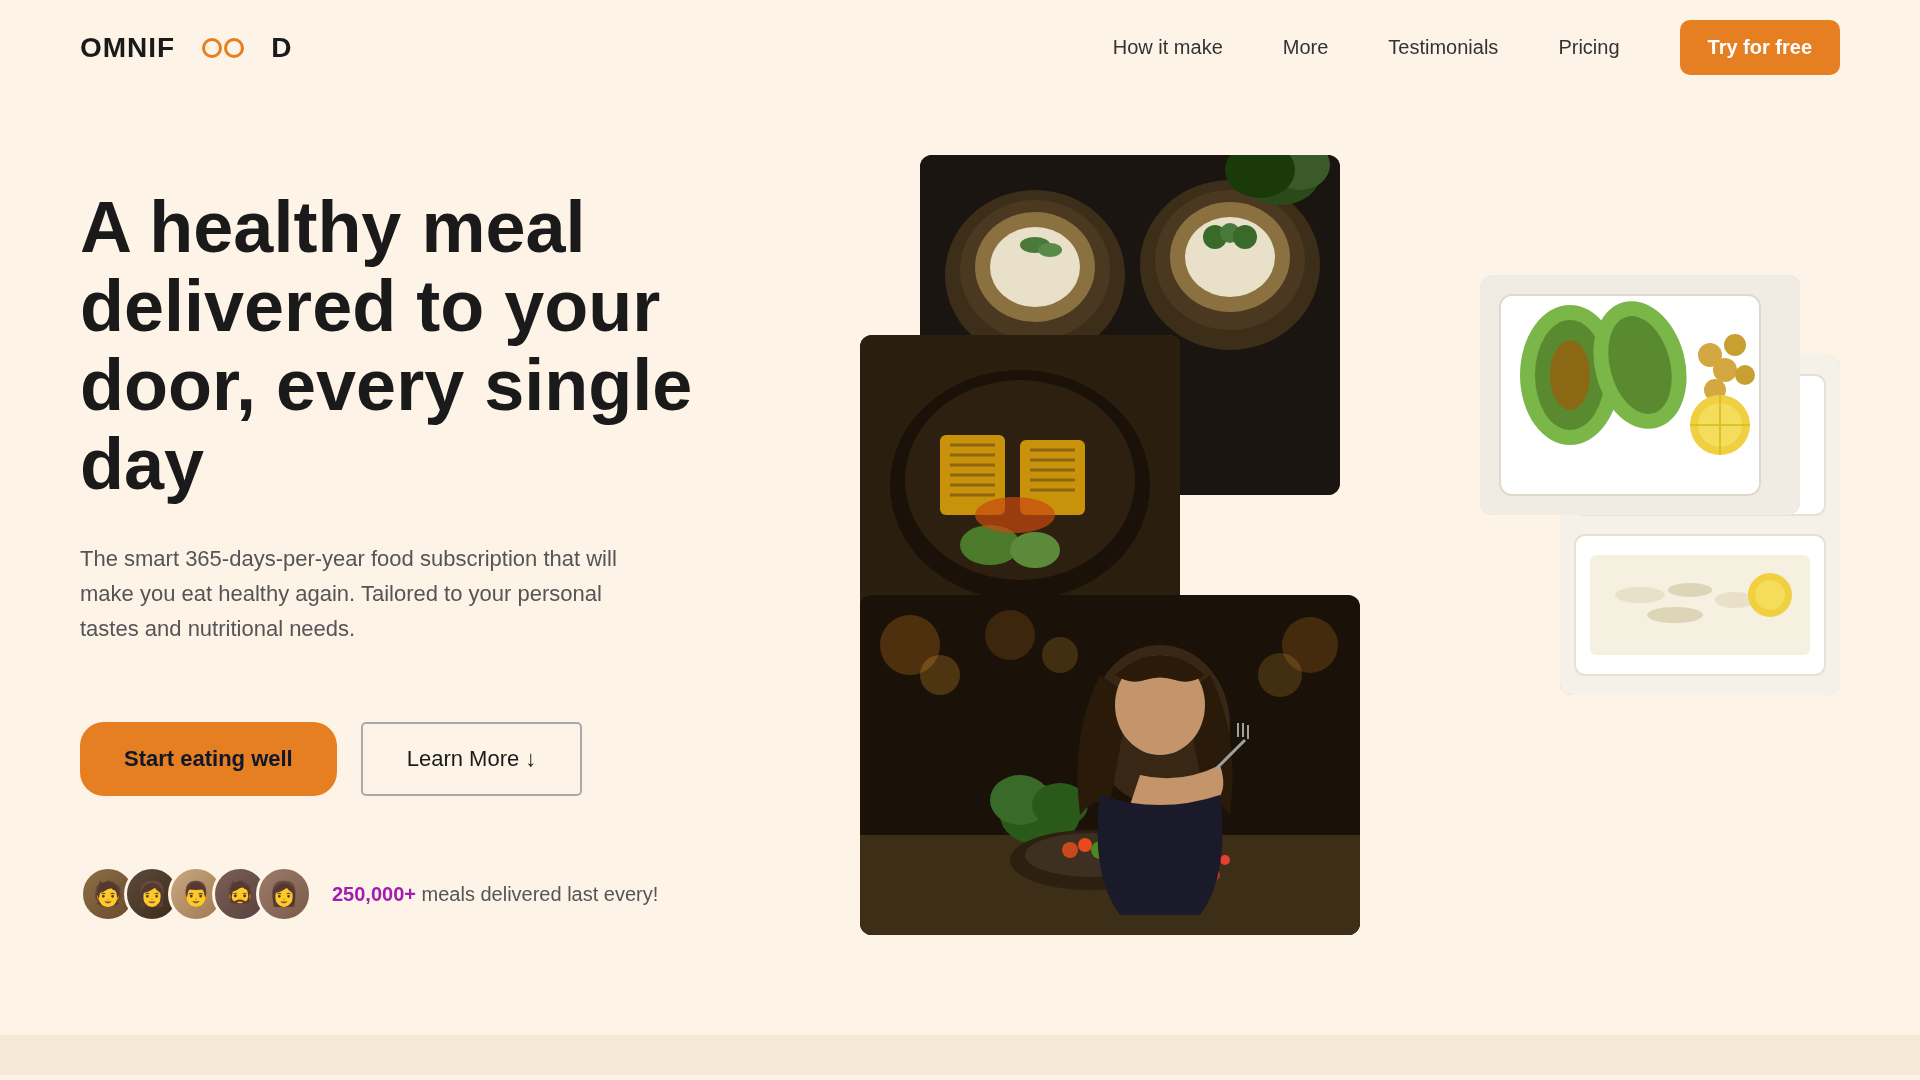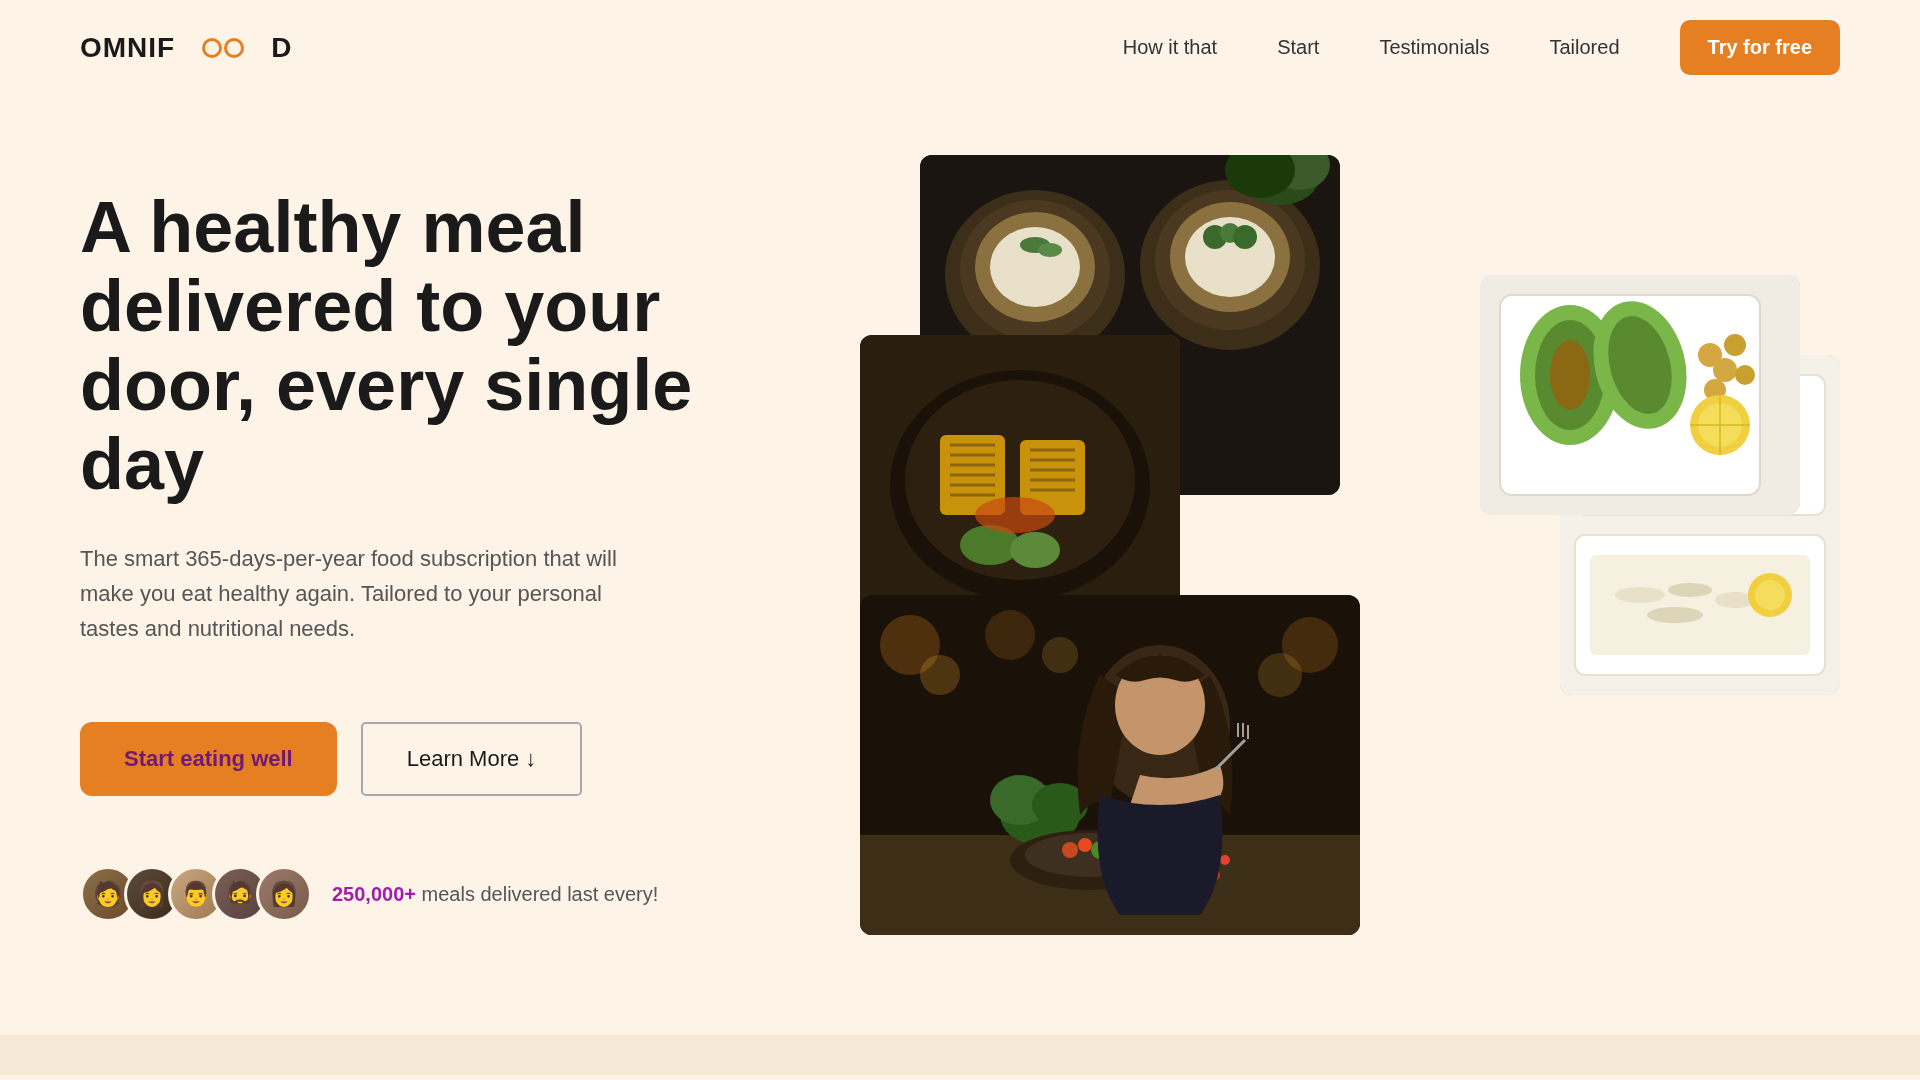--- a/index.html
+++ b/index.html
@@ -107,24 +107,24 @@
     }
 
     .hero-buttons {
       display: flex;
       gap: 24px;
       margin-bottom: 70px;
     }
 
     .btn-primary {
       background-color: #e67e22;
-      color: #701a75;
+      color: #0f172a;
       border: none;
       padding: 22px 44px;
-      border-radius: 12px;
+      border-radius: 24px;
       font-size: 22px;
       font-weight: 600;
       cursor: pointer;
     }
 
     .btn-secondary {
       background-color: transparent;
       color: #1a1a1a;
       border: 2px solid #aaa;
       padding: 22px 44px;
@@ -265,24 +265,24 @@
   <div class="logo">
     <span>OMNIF</span>
     <span class="logo-icon">
       <span class="logo-circle"></span>
       <span class="logo-circle"></span>
     </span>
     <span>D</span>
   </div>
 
   <nav>
-    <a href="#">How it that</a>
-    <a href="#">Start</a>
+    <a href="#">How it make</a>
+    <a href="#">More</a>
     <a href="#">Testimonials</a>
-    <a href="#">Tailored</a>
+    <a href="#">Pricing</a>
     <button class="btn-try">Try for free</button>
   </nav>
 </header>
 
 <section class="hero">
   <div class="hero-text">
     <h1 class="hero-title">A healthy meal delivered to your door, every single day</h1>
     <p class="hero-subtitle">The smart 365-days-per-year food subscription that will make you eat healthy again. Tailored to your personal tastes and nutritional needs.</p>
 
     <div class="hero-buttons">

